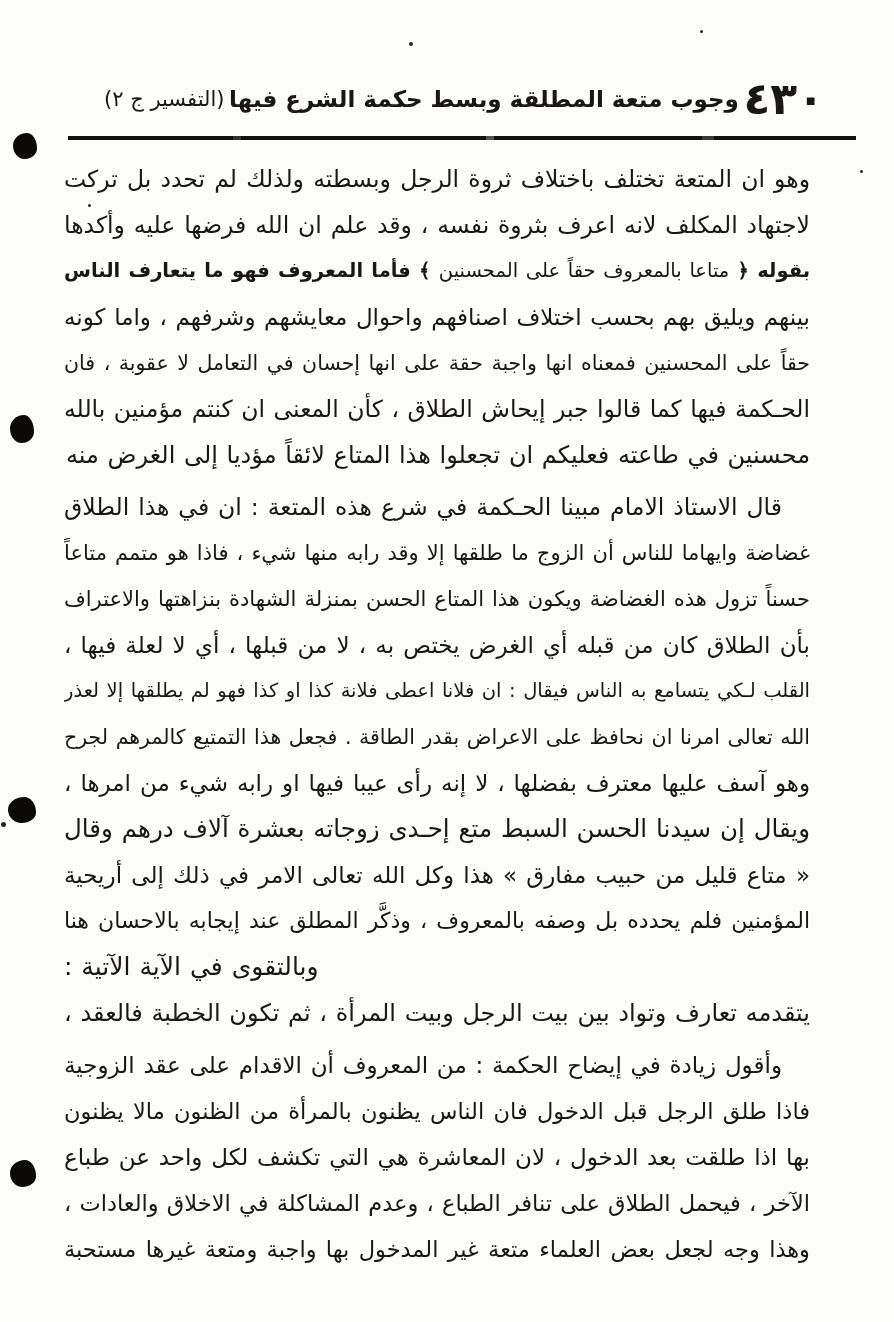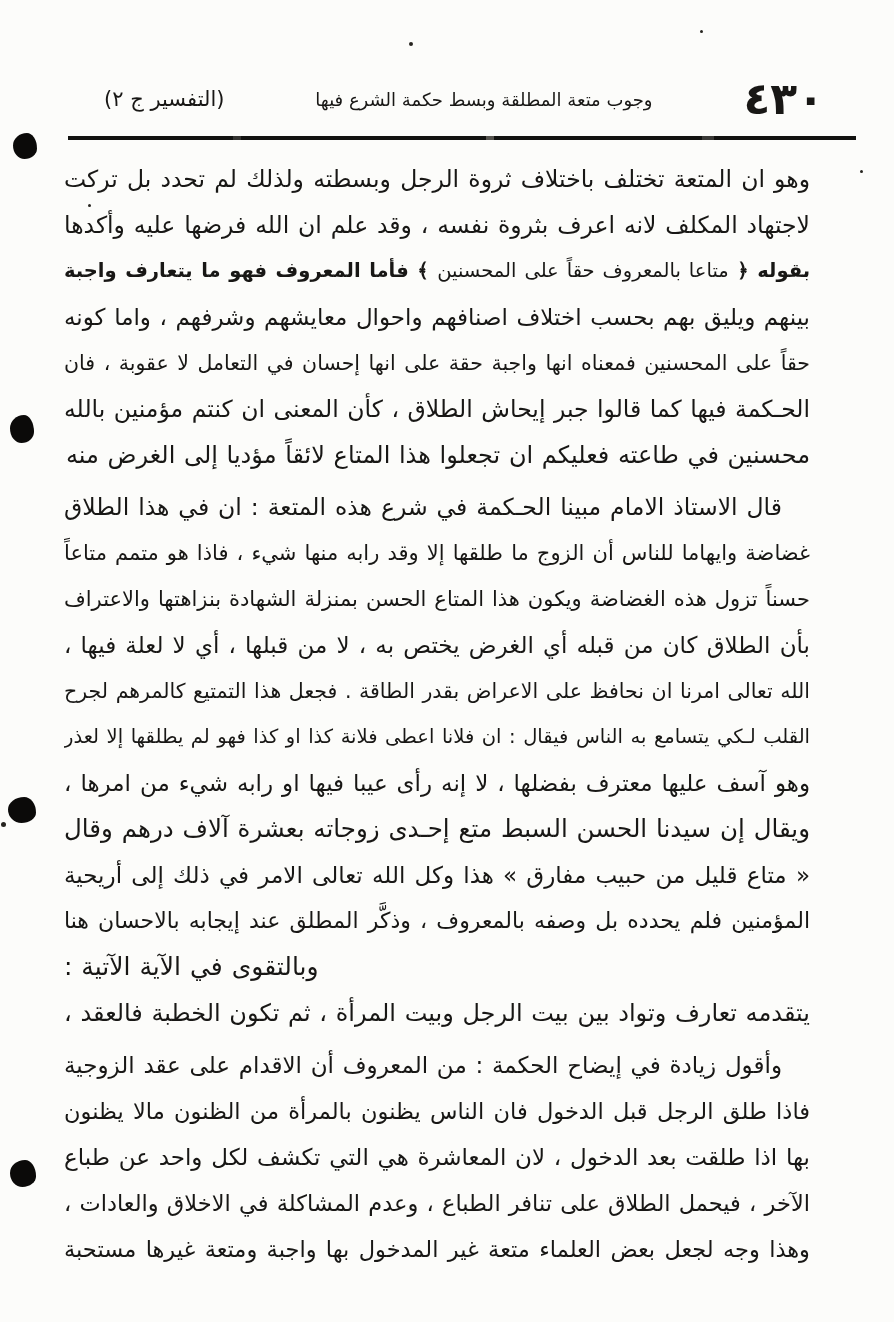--- a/index.html
+++ b/index.html
@@ -20,22 +20,22 @@
     margin-top:72px;
     padding:0 70px 0 104px;
   }
   .pagenum{
     font-size:44px;
     font-weight:bold;
     line-height:54px;
     letter-spacing:2px;
   }
   .title{
-    font-size:18px;
-    font-weight:400;
+    font-size:23px;
+    font-weight:700;
     white-space:nowrap;
   }
   .volume{
     font-size:21px;
     white-space:nowrap;
   }
   .rule{
     height:4px;
     margin:10px 38px 0 68px;
     background:linear-gradient(to left,
@@ -86,31 +86,31 @@
     <span class="pagenum">٤٣٠</span>
     <span class="title">وجوب متعة المطلقة وبسط حكمة الشرع فيها</span>
     <span class="volume">(التفسير ج ٢)</span>
   </div>
 
   <div class="rule"></div>
 
   <div class="body" id="body-text">
       <div class="line align-justify" style="font-size: 23.5px;">وهو ان المتعة تختلف باختلاف ثروة الرجل وبسطته ولذلك لم تحدد بل تركت</div>
       <div class="line align-justify" style="font-size: 23.5px;">لاجتهاد المكلف لانه اعرف بثروة نفسه ، وقد علم ان الله فرضها عليه وأكدها</div>
-      <div class="line align-justify" style="font-size: 19.5px;"><span class="verse-ornament-prefix">بقوله ﴿ </span><span class="quran-overline">متاعا بالمعروف حقاً على المحسنين</span><span class="verse-ornament-suffix"> ﴾ فأما المعروف فهو ما يتعارف واجبة</span></div>
+      <div class="line align-justify" style="font-size: 19.5px;"><span class="verse-ornament-prefix">بقوله ﴿ </span><span class="quran-overline">متاعا بالمعروف حقاً على المحسنين</span><span class="verse-ornament-suffix"> ﴾ فأما المعروف فهو ما يتعارف الناس</span></div>
       <div class="line align-justify" style="font-size: 23px;">بينهم ويليق بهم بحسب اختلاف اصنافهم واحوال معايشهم وشرفهم ، واما كونه</div>
       <div class="line align-justify" style="font-size: 20.5px;">حقاً على المحسنين فمعناه انها واجبة حقة على انها إحسان في التعامل لا عقوبة ، فان</div>
       <div class="line align-justify" style="font-size: 23.5px;">الحـكمة فيها كما قالوا جبر إيحاش الطلاق ، كأن المعنى ان كنتم مؤمنين بالله</div>
       <div class="line align-right" style="font-size: 24px;">محسنين في طاعته فعليكم ان تجعلوا هذا المتاع لائقاً مؤديا إلى الغرض منه</div>
       <div class="line align-justify indent para" style="font-size: 23.5px;">قال الاستاذ الامام مبينا الحـكمة في شرع هذه المتعة : ان في هذا الطلاق</div>
       <div class="line align-justify" style="font-size: 21px;">غضاضة وايهاما للناس أن الزوج ما طلقها إلا وقد رابه منها شيء ، فاذا هو متمم متاعاً</div>
       <div class="line align-justify" style="font-size: 21px;">حسناً تزول هذه الغضاضة ويكون هذا المتاع الحسن بمنزلة الشهادة بنزاهتها والاعتراف</div>
       <div class="line align-justify" style="font-size: 23px;">بأن الطلاق كان من قبله أي الغرض يختص به ، لا من قبلها ، أي لا لعلة فيها ، لأن</div>
+      <div class="line align-justify" style="font-size: 19.5px;">القلب لـكي يتسامع به الناس فيقال : ان فلانا اعطى فلانة كذا او كذا فهو لم يطلقها إلا لعذر</div>
       <div class="line align-justify" style="font-size: 20.5px;">الله تعالى امرنا ان نحافظ على الاعراض بقدر الطاقة . فجعل هذا التمتيع كالمرهم لجرح</div>
-      <div class="line align-justify" style="font-size: 19.5px;">القلب لـكي يتسامع به الناس فيقال : ان فلانا اعطى فلانة كذا او كذا فهو لم يطلقها إلا لعذر</div>
       <div class="line align-justify" style="font-size: 23px;">وهو آسف عليها معترف بفضلها ، لا إنه رأى عيبا فيها او رابه شيء من امرها ،</div>
       <div class="line align-justify" style="font-size: 24.5px;">ويقال إن سيدنا الحسن السبط متع إحـدى زوجاته بعشرة آلاف درهم وقال</div>
       <div class="line align-justify" style="font-size: 23px;">« متاع قليل من حبيب مفارق » هذا وكل الله تعالى الامر في ذلك إلى أريحية</div>
       <div class="line align-justify" style="font-size: 22px;">المؤمنين فلم يحدده بل وصفه بالمعروف ، وذكَّر المطلق عند إيجابه بالاحسان هنا</div>
       <div class="line align-left">وبالتقوى في الآية الآتية :</div>
       <div class="line align-justify" style="font-size: 24px;">يتقدمه تعارف وتواد بين بيت الرجل وبيت المرأة ، ثم تكون الخطبة فالعقد ،</div>
       <div class="line align-justify indent para" style="font-size: 23px;">وأقول زيادة في إيضاح الحكمة : من المعروف أن الاقدام على عقد الزوجية</div>
       <div class="line align-justify" style="font-size: 22.5px;">فاذا طلق الرجل قبل الدخول فان الناس يظنون بالمرأة من الظنون مالا يظنون</div>
       <div class="line align-justify" style="font-size: 23px;">بها اذا طلقت بعد الدخول ، لان المعاشرة هي التي تكشف لكل واحد عن طباع</div>
       <div class="line align-justify" style="font-size: 22.5px;">الآخر ، فيحمل الطلاق على تنافر الطباع ، وعدم المشاكلة في الاخلاق والعادات ،</div>

